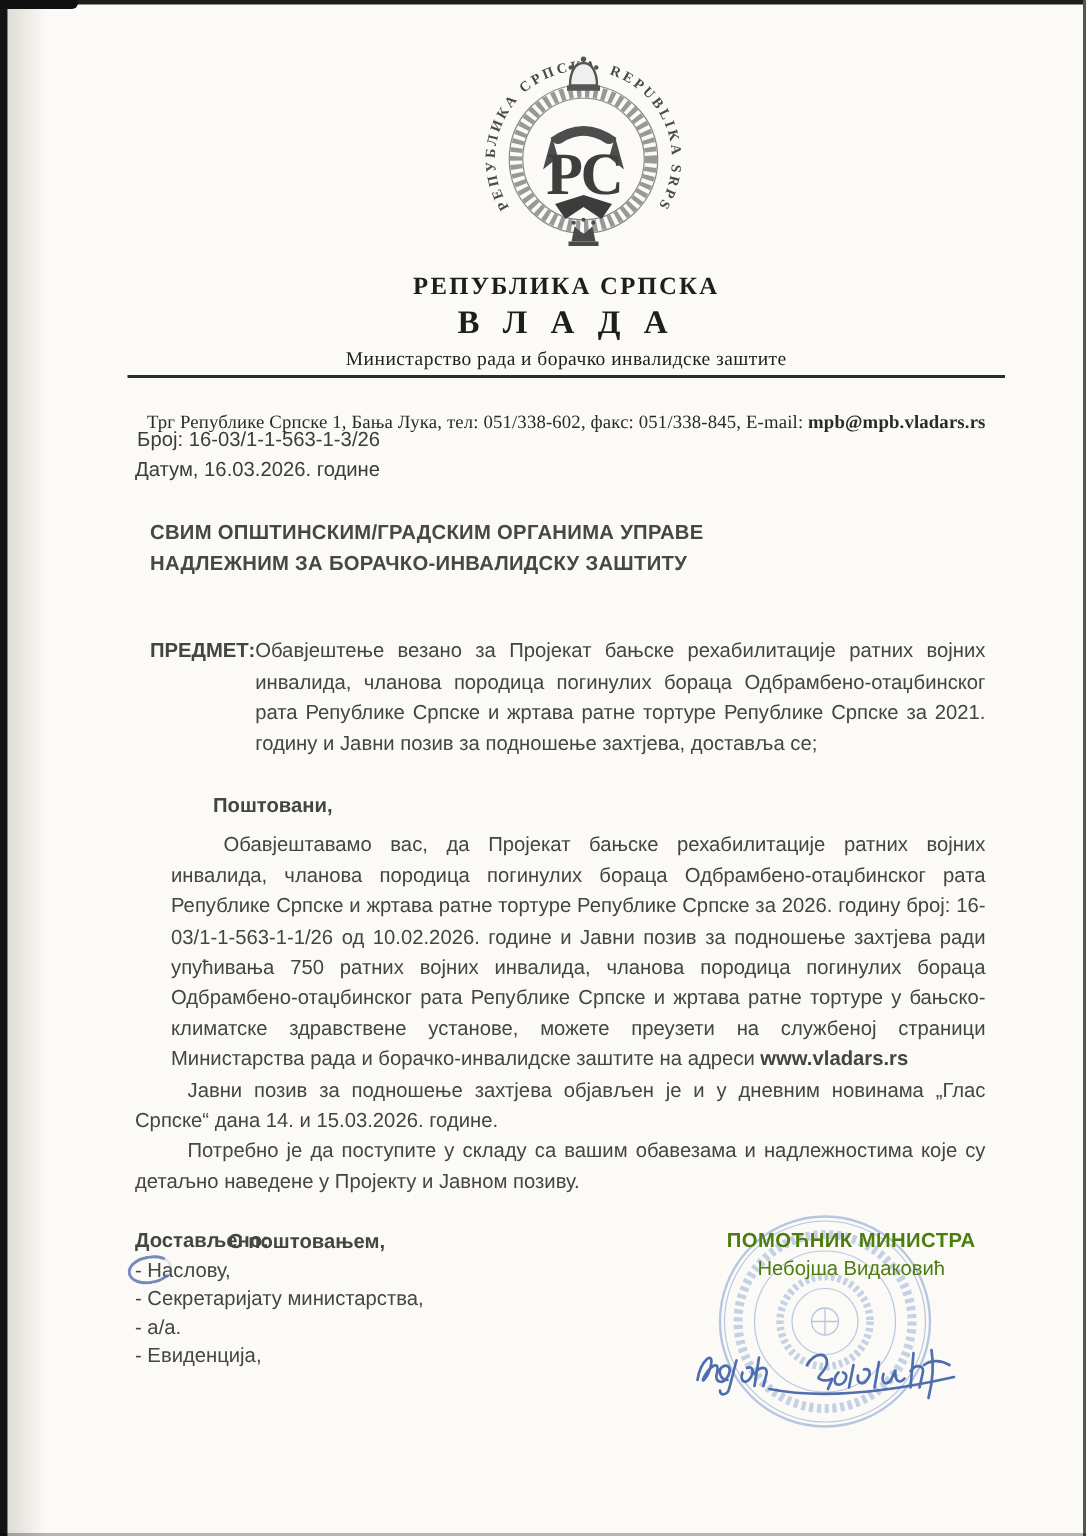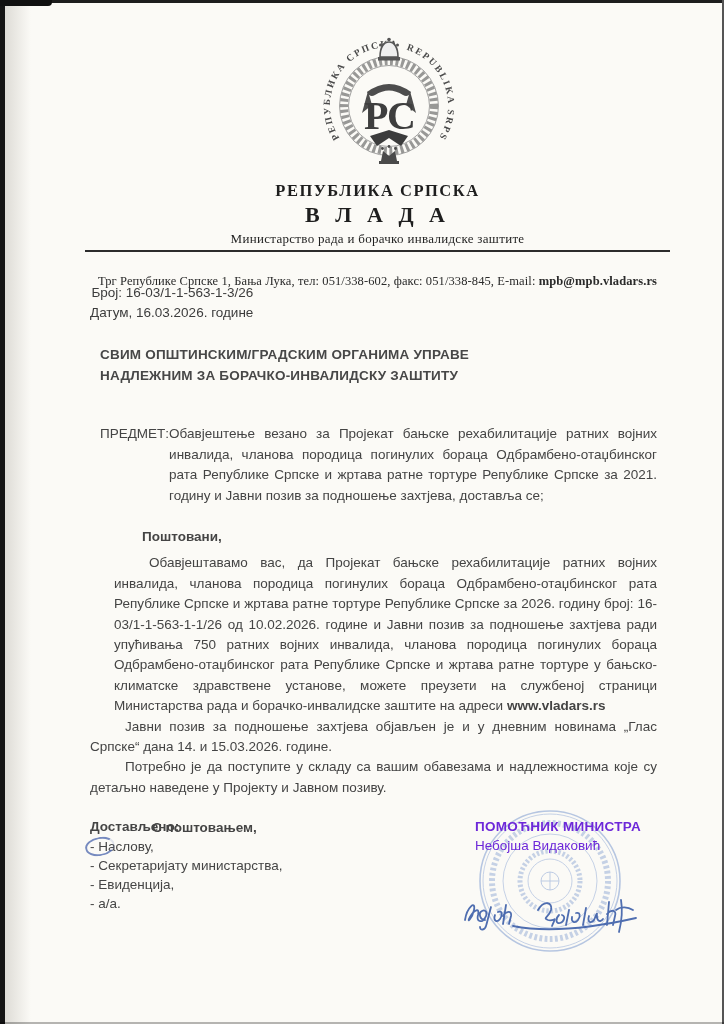--- a/index.html
+++ b/index.html
@@ -24,37 +24,37 @@
   .header .rule{border-bottom:2px solid #2c2c2c;margin-top:3px;}
   .header .address{font-size:12.5px;margin-top:22px;letter-spacing:.1px;color:#2a2a2a;}
 
   .meta{position:absolute;left:90px;top:283px;font-size:13.5px;color:#3c3c3c;line-height:20px;text-align:right;}
 
   .recipient{position:absolute;left:100px;top:344px;font-size:13.5px;font-weight:bold;color:#474747;
              line-height:21px;letter-spacing:.2px;}
 
   .subject{position:absolute;left:100px;top:424px;width:557px;display:flex;font-size:13.5px;
            color:#444;line-height:20.5px;}
-  .subject .label{font-weight:normal;flex:0 0 62px;}
+  .subject .label{font-weight:bold;flex:0 0 62px;}
   .subject .text{flex:1;text-align:justify;}
 
   .body-block{position:absolute;left:90px;top:527px;width:567px;font-size:13.5px;color:#444;line-height:20.4px;}
   .salutation{font-weight:bold;margin:0 0 0 52px;}
   .para{margin:0;text-indent:35px;text-align:justify;}
   .para.first{margin-top:6px;margin-left:24px;}
   .closing{font-weight:bold;margin:20px 0 0 62px;}
 
   .delivered{position:absolute;left:90px;top:817px;font-size:13.5px;color:#454545;line-height:19px;}
   .delivered .label{font-weight:bold;margin-bottom:1px;}
 
   .pen-circle{position:absolute;left:85px;top:837px;width:26px;height:15px;border-radius:50%;
               border:2px solid rgba(86,110,178,.8);border-right-color:rgba(86,110,178,.15);
               transform:rotate(-10deg);z-index:5;}
 
-  .signer{position:absolute;left:475px;top:819px;width:185px;color:#6d28d9;z-index:3;}
+  .signer{position:absolute;left:475px;top:819px;width:185px;text-align:center;color:#4d7c0f;z-index:3;}
   .signer .title{font-weight:bold;font-size:13.5px;letter-spacing:.3px;}
   .signer .name{font-size:13.5px;margin-top:4px;}
 
   .stamp{position:absolute;left:475px;top:806px;width:150px;height:150px;z-index:2;}
   .signature{position:absolute;left:458px;top:880px;width:200px;height:70px;z-index:4;}
 </style>
 </head>
 <body>
 
 <div class="page">
@@ -144,22 +144,22 @@
     </p>
     <p class="para">Јавни позив за подношење захтјева објављен је и у дневним новинама „Глас Српске“ дана 14. и 15.03.2026. године.</p>
     <p class="para">Потребно је да поступите у складу са вашим обавезама и надлежностима које су детаљно наведене у Пројекту и Јавном позиву.</p>
     <p class="closing">С поштовањем,</p>
   </div>
 
   <div class="delivered">
     <div class="label">Достављено:</div>
     <div>- Наслову,</div>
     <div>- Секретаријату министарства,</div>
+    <div>- а/а.</div>
     <div>- Евиденција,</div>
-    <div>- а/а.</div>
   </div>
 
   <div class="pen-circle"></div>
 
   <div class="signer">
     <div class="title">ПОМОЋНИК МИНИСТРА</div>
     <div class="name">Небојша Видаковић</div>
   </div>
 
   <div class="stamp">

